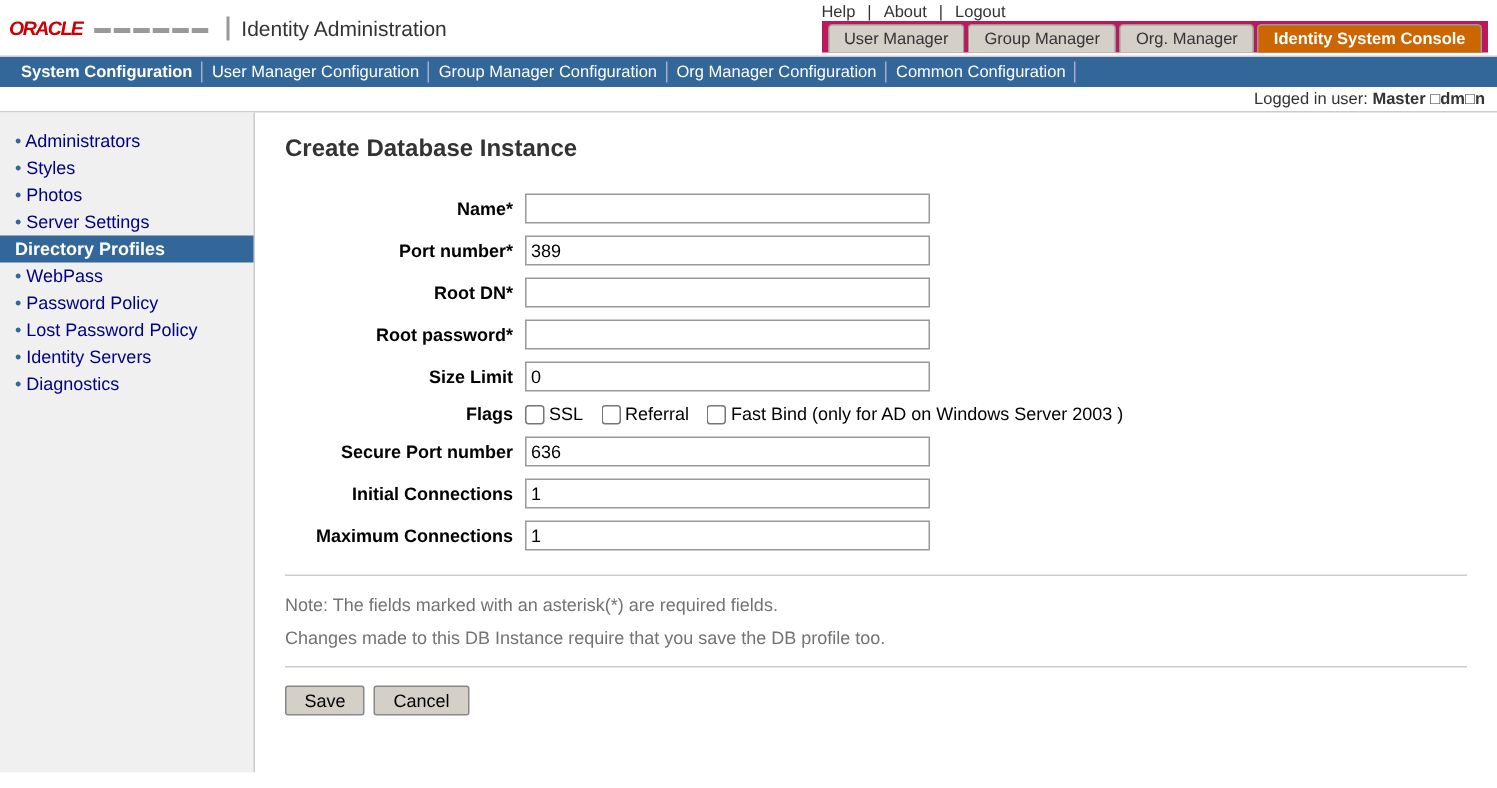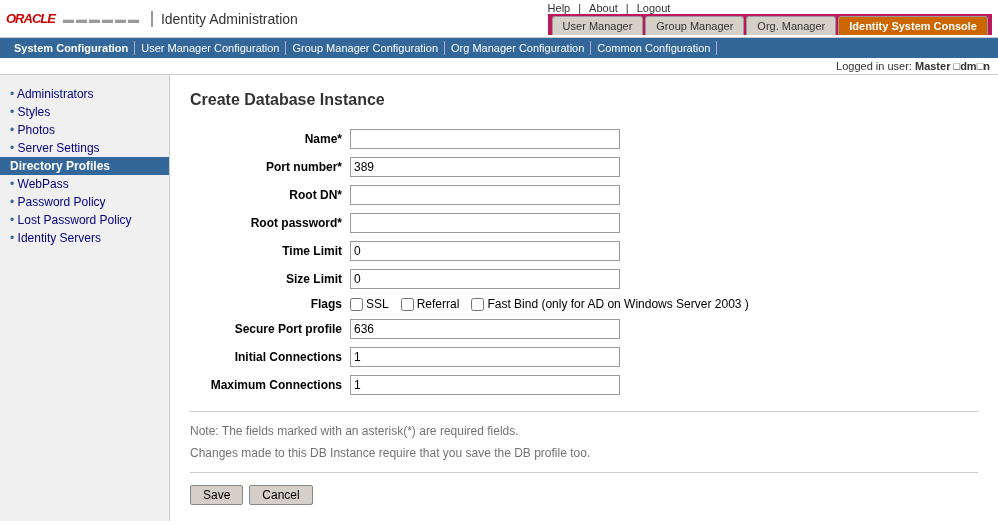--- a/index.html
+++ b/index.html
@@ -268,20 +268,21 @@
     <ul>
       <li class="bullet"><a>Administrators</a></li>
       <li class="bullet"><a>Styles</a></li>
       <li class="bullet"><a>Photos</a></li>
       <li class="bullet"><a>Server Settings</a></li>
       <li class="active-item"><a style="color:#fff; font-weight:bold;">Directory Profiles</a></li>
       <li class="bullet"><a>WebPass</a></li>
       <li class="bullet"><a>Password Policy</a></li>
       <li class="bullet"><a>Lost Password Policy</a></li>
       <li class="bullet"><a>Identity Servers</a></li>
+      <li class="bullet"><a>Diagnostics</a></li>
     </ul>
   </div>
 
   <div class="content">
     <div class="page-title">Create Database Instance</div>
 
     <table class="form-table">
       <tbody>
         <tr>
           <td class="label">Name*</td>
@@ -291,24 +292,20 @@
           <td class="label">Port number*</td>
           <td class="field"><input type="text" value="389" style=""></td>
         </tr>
         <tr>
           <td class="label">Root DN*</td>
           <td class="field"><input type="text" style=""></td>
         </tr>
         <tr>
           <td class="label">Root password*</td>
           <td class="field"><input type="password" style=""></td>
-        </tr>
-        <tr>
-          <td class="label">Time Limit</td>
-          <td class="field"><input type="text" value="0" style=""></td>
         </tr>
         <tr>
           <td class="label">Size Limit</td>
           <td class="field"><input type="text" value="0" style=""></td>
         </tr>
         <tr>
           <td class="label">Flags</td>
           <td class="field">
             <div class="flags-row">
               <label>
@@ -320,21 +317,21 @@
                 <span>Referral</span>
               </label>
               <label>
                 <input type="checkbox" style="">
                 <span>Fast Bind (only for AD on Windows Server 2003 )</span>
               </label>
             </div>
           </td>
         </tr>
         <tr>
-          <td class="label">Secure Port profile</td>
+          <td class="label">Secure Port number</td>
           <td class="field"><input type="text" value="636" style=""></td>
         </tr>
         <tr>
           <td class="label">Initial Connections</td>
           <td class="field"><input type="text" value="1" style=""></td>
         </tr>
         <tr>
           <td class="label">Maximum Connections</td>
           <td class="field"><input type="text" value="1" style=""></td>
         </tr>

